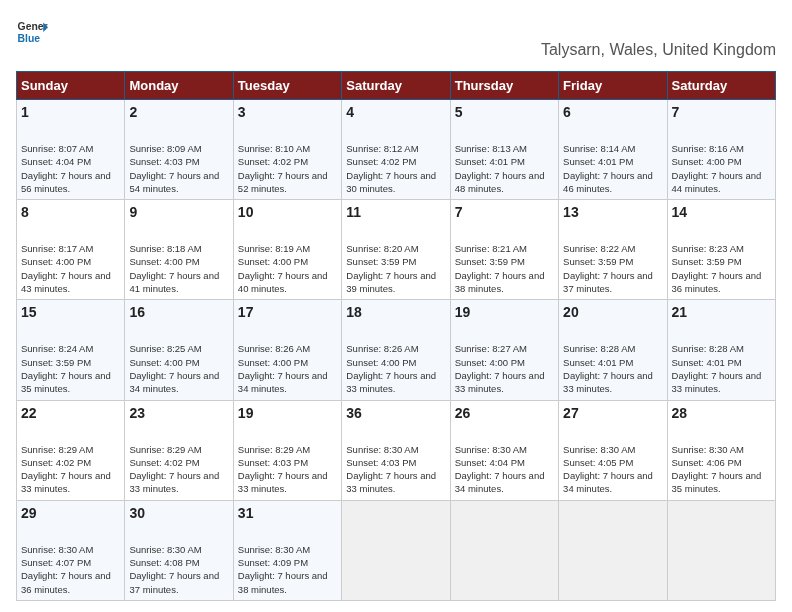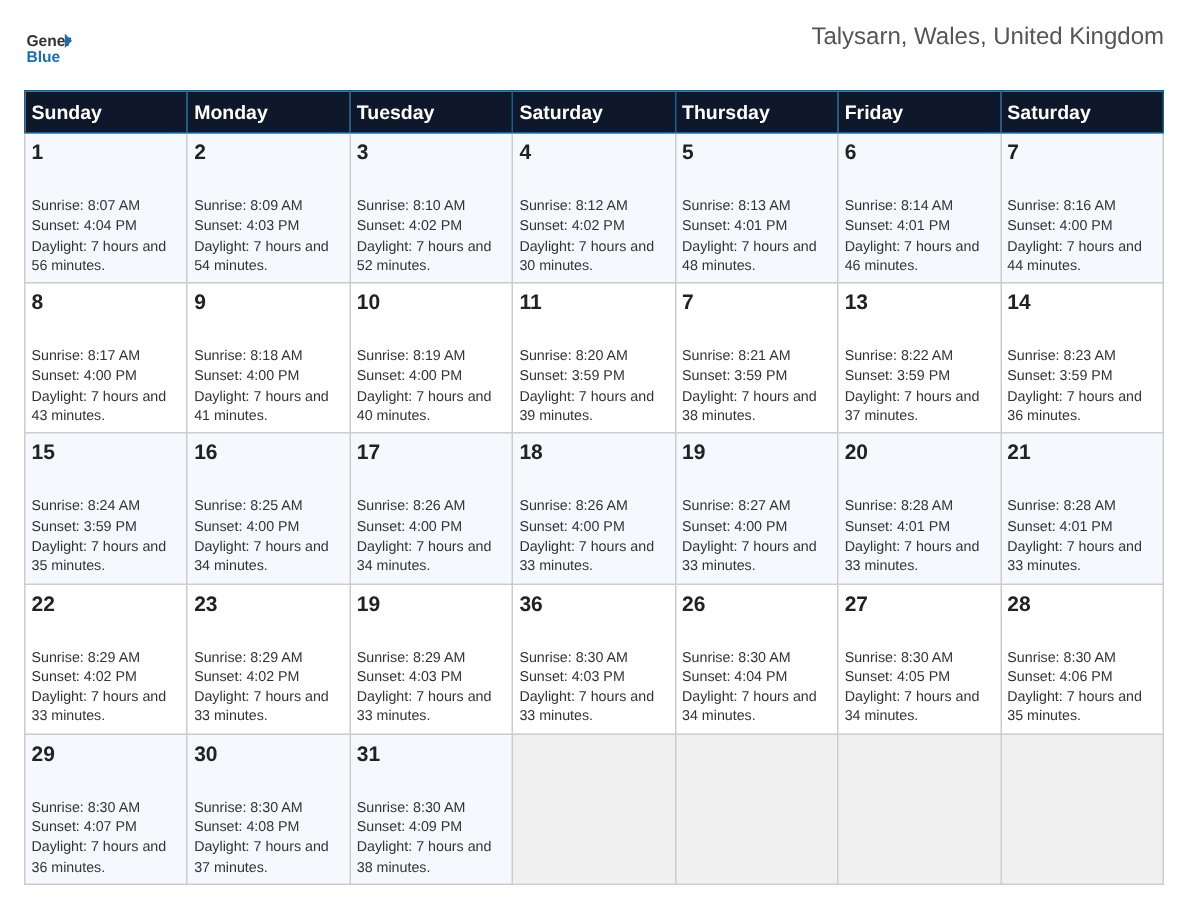--- a/index.html
+++ b/index.html
@@ -29,28 +29,29 @@
       text-align: right;
     }
     .calendar-title {
       font-size: 36px;
       font-weight: bold;
       color: #333;
     }
     .calendar-subtitle {
       font-size: 16px;
       color: #555;
+      margin-top: 25px;
     }
     table {
       width: 100%;
       border-collapse: collapse;
       font-size: 11px;
     }
     thead th {
-      background-color: #0f172a;
+      background-color: #7f1d1d;
       color: #fff;
       padding: 6px 4px;
       text-align: left;
       font-size: 13px;
       font-weight: bold;
       border: 1px solid #1a5f8c;
     }
     tbody td {
       border: 1px solid #ccc;
       vertical-align: top;

